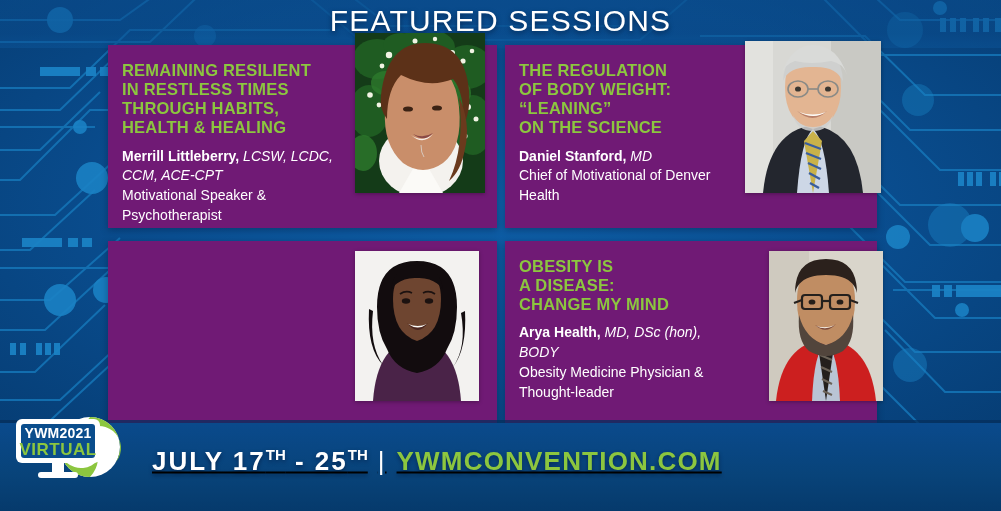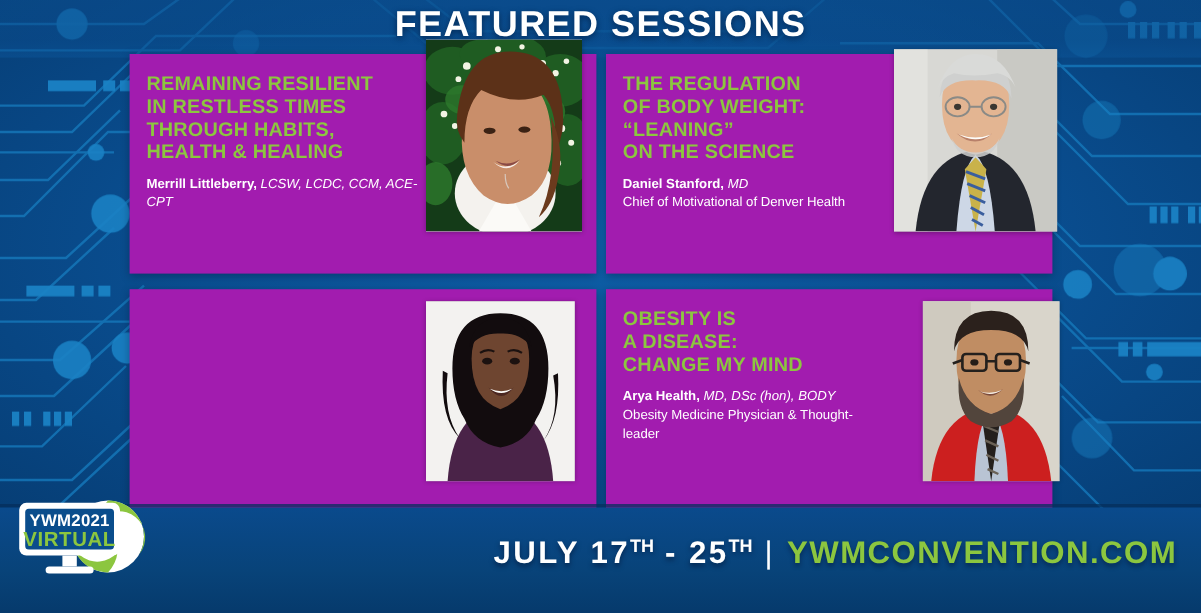--- a/index.html
+++ b/index.html
@@ -29,31 +29,31 @@
   }
   .footer-rule {
     position:absolute; left:0; right:0; bottom:88px; height:3px;
     background:#062f5c; opacity:.75;
   }
 
   
   .page-title {
     position:absolute; top:4px; left:0; right:0;
     text-align:center;
-    font-size:30px; font-weight:bold; letter-spacing:1.2px;
+    font-size:30px; font-weight:normal; letter-spacing:1.2px;
     color:#ffffff;
     font-family:"Liberation Sans", sans-serif;
     text-shadow:0 2px 5px rgba(0,20,50,.65);
   }
 
   
   .grid { position:absolute; left:108px; top:45px; width:786px; height:379px; }
   .card {
     position:absolute;
-    background:#a21caf;
+    background:#701a75;
     box-shadow:0 2px 7px rgba(0,15,40,.35);
   }
   .card.r1 { top:0;   height:183px; }
   .card.r2 { top:196px; height:183px; }
   .card.c1 { left:0;   width:389px; }
   .card.c2 { left:397px; width:372px; }
 
   .card-inner { position:relative; width:100%; height:100%; }
 
   .card-text {
@@ -62,21 +62,21 @@
   .card-title {
     color:#8cc63f;
     font-weight:bold;
     font-size:16.5px;
     line-height:1.16;
     letter-spacing:.2px;
     white-space:pre-line;
     text-transform:uppercase;
   }
   .card-title.sm { font-size:15.5px; }
-  .speaker { margin-top:9px; color:#ffffff; font-size:11px; line-height:1.42; }
+  .speaker { margin-top:9px; color:#ffffff; font-size:14px; line-height:1.42; }
   .sp-name { font-weight:bold; }
   .sp-cred { font-style:italic; }
   .sp-role { display:block; }
   .sp-cred2 { display:block; font-style:italic; }
 
   
   .photo {
     position:absolute;
     overflow:hidden;
     background:#cfcfcf;
@@ -91,23 +91,24 @@
   
   .footer-row {
     position:absolute; left:0; right:0; bottom:0; height:100px;
     display:flex; align-items:center;
   }
   .logo-wrap { position:absolute; left:8px; top:-6px; width:125px; height:92px; }
   .logo-wrap svg { display:block; }
 
   .footer-text {
     position:absolute; left:152px; right:20px; top:50%; transform:translateY(-50%);
-    text-align:right;
+    text-align:left;
     font-size:26px; font-weight:bold; letter-spacing:2px;
     white-space:nowrap;
+    text-decoration:underline;
   }
   .f-date { color:#ffffff; text-shadow:0 2px 4px rgba(0,10,35,.5); }
   .f-date sup { font-size:15px; letter-spacing:0; }
   .f-sep { color:#ffffff; margin:0 10px; font-weight:normal; }
   .f-url { color:#8cc63f; text-shadow:0 2px 4px rgba(0,10,35,.45); letter-spacing:1.2px; }
 </style>
 </head>
 <body>
 
 <div id="stage">
@@ -228,20 +229,21 @@
 
     <div class="card r1 c1">
       <div class="card-inner">
         <div class="card-text">
           <div class="card-title">REMAINING RESILIENT
 IN RESTLESS TIMES
 THROUGH HABITS,
 HEALTH &amp; HEALING</div>
           <div class="speaker">
             <span class="sp-name">Merrill Littleberry,</span><span class="sp-cred"> LCSW, LCDC, CCM, ACE-CPT</span>
+            <span class="sp-role">Motivational Speaker &amp; Psychotherapist</span>
           </div>
         </div>
         <div class="photo p1">
           <svg viewBox="0 0 130 160" preserveAspectRatio="none">
             <rect width="130" height="160" fill="#143b18"></rect>
             <g fill="#1f5c22">
               <ellipse cx="22" cy="26" rx="24" ry="20"></ellipse>
                 <ellipse cx="70" cy="14" rx="30" ry="18"></ellipse>
               <ellipse cx="112" cy="34" rx="25" ry="22"></ellipse>
                 <ellipse cx="14" cy="78" rx="20" ry="26"></ellipse>

